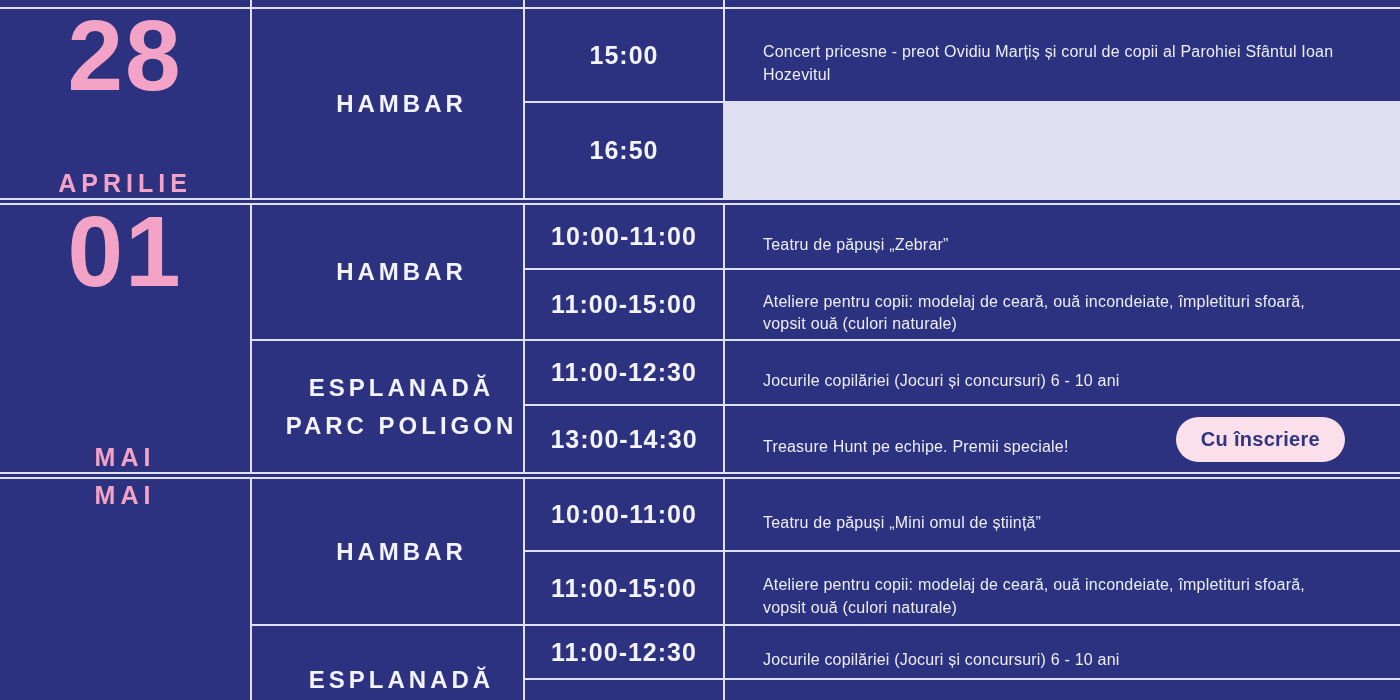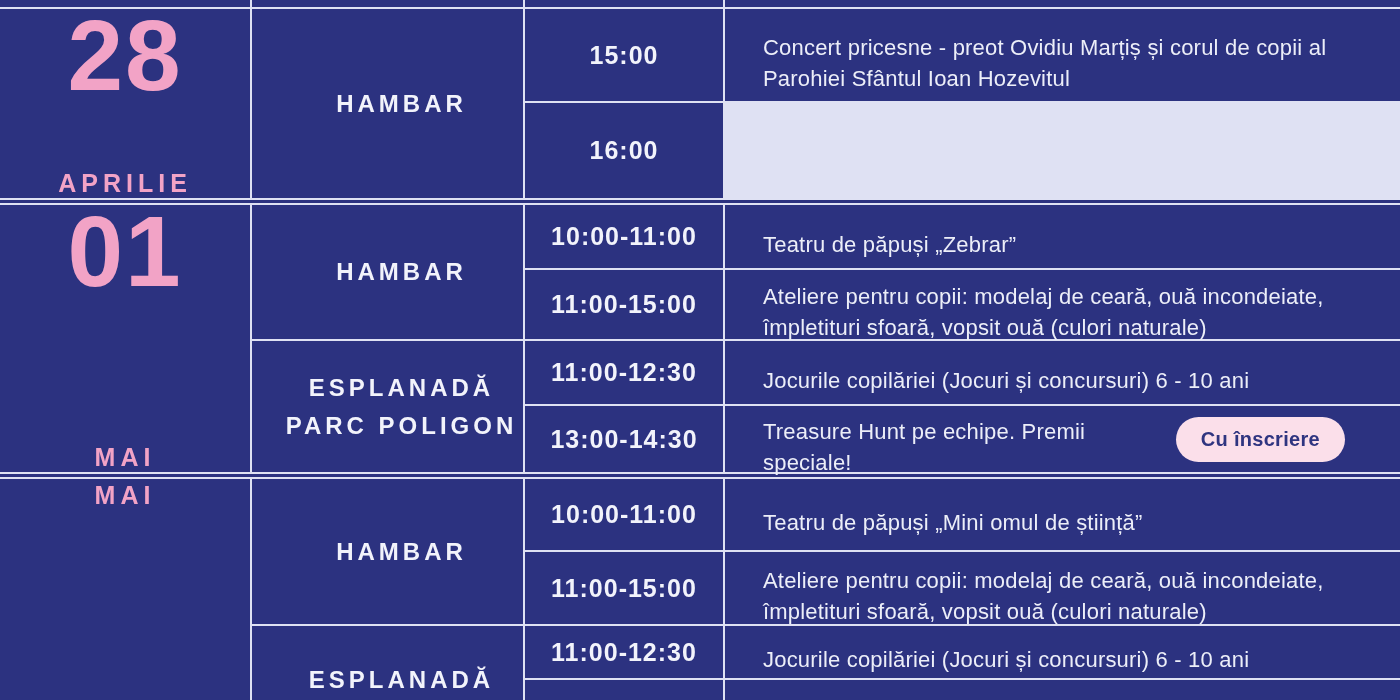--- a/index.html
+++ b/index.html
@@ -95,21 +95,21 @@
     letter-spacing: 1px;
     white-space: nowrap;
   }
 
   .desc-cell {
     grid-column: 4;
     padding: 0 55px 0 38px;
   }
   .desc-text {
     color: #eceef8;
-    font-size: 22px;
+    font-size: 16px;
     line-height: 1.4;
     letter-spacing: 0.2px;
     margin-top: 17px;
   }
 
   .badge {
     margin-left: auto;
     flex: 0 0 auto;
     background: var(--badge-bg);
     color: var(--badge-text);
@@ -146,21 +146,21 @@
     <div class="cell loc-cell" style="grid-row:1/3">
       <div class="loc-line">HAMBAR</div>
     </div>
     <div class="cell time-cell" style="grid-row:1">
       <div class="time-value">15:00</div>
     </div>
     <div class="cell desc-cell" style="grid-row:1">
       <div class="desc-text">Concert pricesne  - preot Ovidiu Marțiș și corul de copii al Parohiei Sfântul Ioan Hozevitul</div>
     </div>
     <div class="cell time-cell" style="grid-row:2">
-      <div class="time-value">16:00</div>
+      <div class="time-value">16:50</div>
     </div>
   </div>
 
   <div class="divider"></div>
 
   <div class="section s2">
     <div class="cell date-cell" style="grid-row:1/5">
       <div class="day-number">01</div>
       <div class="month-label">MAI</div>
     </div>

